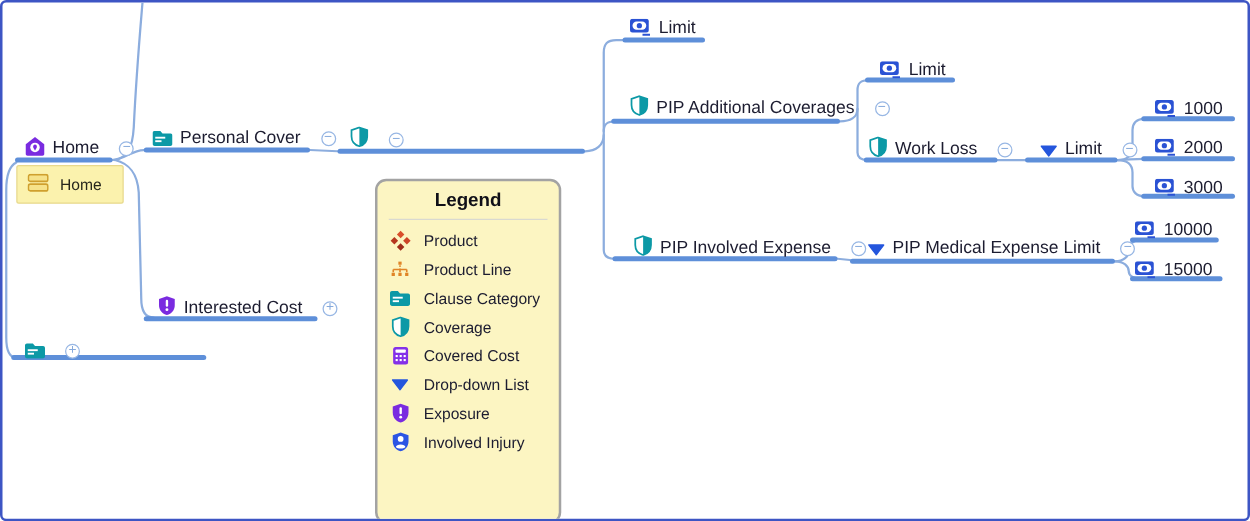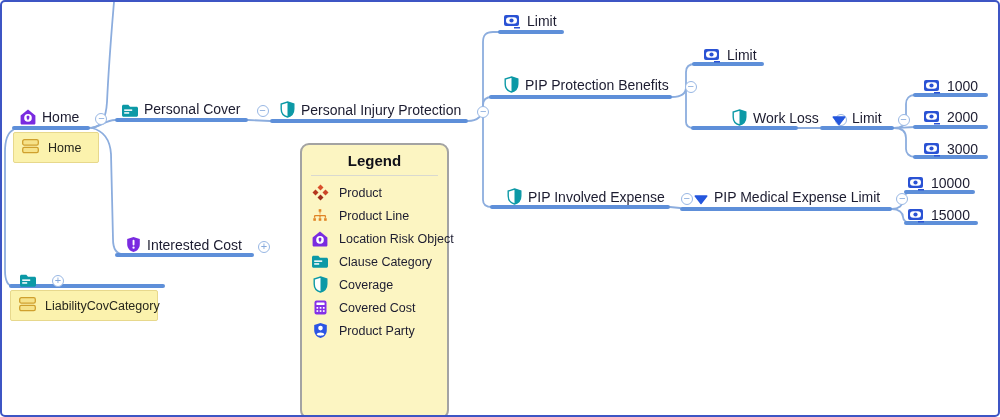--- a/index.html
+++ b/index.html
@@ -112,21 +112,20 @@
     <span class="btn">−</span>
   </div>
 
   <div class="node" style="left:278px;top:94px">
     <span class="ic">
         <svg width="15" height="17" viewBox="0 0 15 17">
           <path d="M7.5 1 L13.8 3.1 V8 C13.8 12.2 11.2 15 7.5 16 C3.8 15 1.2 12.2 1.2 8 V3.1 Z" fill="#fff" stroke="#0c99a6" stroke-width="1.4"></path>
           <path d="M7.5 1 L13.8 3.1 V8 C13.8 12.2 11.2 15 7.5 16 Z" fill="#0c99a6"></path>
         </svg>
       </span>
-    <span>Personal Injury Protection</span>
     <span class="btn">−</span>
   </div>
 
   <div class="node" style="left:502px;top:5px">
     <span class="ic">
         <svg width="17" height="14" viewBox="0 0 17 14">
           <rect x="0" y="0" width="15" height="11" rx="2" fill="#2a52d4"></rect>
           <rect x="2" y="2.2" width="11" height="6.6" rx="3.3" fill="#fff"></rect>
           <circle cx="7.5" cy="5.5" r="2.1" fill="#2a52d4"></circle>
           <path d="M10 12.8 H16" stroke="#2a52d4" stroke-width="1.5"></path>
@@ -135,37 +134,37 @@
     <span>Limit</span>
   </div>
 
   <div class="node" style="left:502px;top:69px">
     <span class="ic">
         <svg width="15" height="17" viewBox="0 0 15 17">
           <path d="M7.5 1 L13.8 3.1 V8 C13.8 12.2 11.2 15 7.5 16 C3.8 15 1.2 12.2 1.2 8 V3.1 Z" fill="#fff" stroke="#0c99a6" stroke-width="1.4"></path>
           <path d="M7.5 1 L13.8 3.1 V8 C13.8 12.2 11.2 15 7.5 16 Z" fill="#0c99a6"></path>
         </svg>
       </span>
-    <span>PIP Protection Benefits</span>
+    <span>PIP Additional Coverages</span>
     <span class="btn">−</span>
   </div>
 
   <div class="node" style="left:702px;top:39px">
     <span class="ic">
         <svg width="17" height="14" viewBox="0 0 17 14">
           <rect x="0" y="0" width="15" height="11" rx="2" fill="#2a52d4"></rect>
           <rect x="2" y="2.2" width="11" height="6.6" rx="3.3" fill="#fff"></rect>
           <circle cx="7.5" cy="5.5" r="2.1" fill="#2a52d4"></circle>
           <path d="M10 12.8 H16" stroke="#2a52d4" stroke-width="1.5"></path>
         </svg>
       </span>
     <span>Limit</span>
   </div>
 
-  <div class="node" style="left:730px;top:102px">
+  <div class="node" style="left:693px;top:102px">
     <span class="ic">
         <svg width="15" height="17" viewBox="0 0 15 17">
           <path d="M7.5 1 L13.8 3.1 V8 C13.8 12.2 11.2 15 7.5 16 C3.8 15 1.2 12.2 1.2 8 V3.1 Z" fill="#fff" stroke="#0c99a6" stroke-width="1.4"></path>
           <path d="M7.5 1 L13.8 3.1 V8 C13.8 12.2 11.2 15 7.5 16 Z" fill="#0c99a6"></path>
         </svg>
       </span>
     <span>Work Loss</span>
     <span class="btn">−</span>
   </div>
 
@@ -276,27 +275,20 @@
     <span class="ic">
         <svg width="16" height="13" viewBox="0 0 16 13">
           <path d="M1.5 0.8 H6.3 L8 2.8 H14.5 C15.3 2.8 16 3.5 16 4.3 V11 C16 12 15.3 12.8 14.3 12.8 H1.7 C0.7 12.8 0 12 0 11 V2.3 C0 1.5 0.7 0.8 1.5 0.8 Z" fill="#0c99a6"></path>
           <rect x="2.2" y="5.4" width="8" height="1.5" fill="#fff"></rect>
           <rect x="2.2" y="8.2" width="5" height="1.5" fill="#fff"></rect>
         </svg>
       </span>
     <span class="btn">+</span>
   </div>
 
-  <div class="cat" style="left:8px;top:288px;width:148px">
-    <span class="ic"><svg width="17" height="15" viewBox="0 0 17 15">
-          <rect x="0.7" y="0.7" width="15.6" height="5.4" rx="1.6" fill="#f6e289" stroke="#cfa02e" stroke-width="1.3"></rect>
-          <rect x="0.7" y="8.3" width="15.6" height="5.4" rx="1.6" fill="#f6e289" stroke="#cfa02e" stroke-width="1.3"></rect>
-        </svg></span>
-    <span>LiabilityCovCategory</span>
-  </div>
 
   <div id="legend">
     <div class="ttl">Legend</div>
     <div class="div"></div>
 
     <div class="lrow">
       <span class="ic">
           <svg width="17" height="17" viewBox="0 0 17 17">
             <path d="M8.5 0.5 L11.5 3.5 L8.5 6.5 L5.5 3.5 Z" fill="#d94f2b"></path>
             <path d="M3.5 5.5 L6.5 8.5 L3.5 11.5 L0.5 8.5 Z" fill="#b5371f"></path>
@@ -314,31 +306,20 @@
             <path d="M8 3.2 V6.4" stroke="#e08426" stroke-width="1.2" stroke-dasharray="1.4 1.2"></path>
             <path d="M2.6 6.6 H13.4 M2.6 6.6 V8.8 M8 6.6 V8.8 M13.4 6.6 V8.8" stroke="#e08426" stroke-width="1.3" fill="none"></path>
             <rect x="1.3" y="9.2" width="2.6" height="2.6" fill="#e08426"></rect>
             <rect x="6.7" y="9.2" width="2.6" height="2.6" fill="#e08426"></rect>
             <rect x="12.1" y="9.2" width="2.6" height="2.6" fill="#e08426"></rect>
           </svg>
         </span>
       <span>Product Line</span>
     </div>
 
-    <div class="lrow">
-      <span class="ic">
-          <svg width="16" height="16" viewBox="0 0 16 16">
-            <path d="M8 0.6 L15.4 6.4 V14.2 C15.4 15 14.8 15.6 14 15.6 H2 C1.2 15.6 0.6 15 0.6 14.2 V6.4 Z" fill="#7a2be0"></path>
-            <circle cx="8" cy="8.9" r="3.8" fill="#fff"></circle>
-            <circle cx="8" cy="8.1" r="1.5" fill="#7a2be0"></circle>
-            <path d="M6.6 8.9 H9.4 L8 11.5 Z" fill="#7a2be0"></path>
-          </svg>
-        </span>
-      <span>Location Risk Object</span>
-    </div>
 
     <div class="lrow">
       <span class="ic">
           <svg width="16" height="13" viewBox="0 0 16 13">
             <path d="M1.5 0.8 H6.3 L8 2.8 H14.5 C15.3 2.8 16 3.5 16 4.3 V11 C16 12 15.3 12.8 14.3 12.8 H1.7 C0.7 12.8 0 12 0 11 V2.3 C0 1.5 0.7 0.8 1.5 0.8 Z" fill="#0c99a6"></path>
             <rect x="2.2" y="5.4" width="8" height="1.5" fill="#fff"></rect>
             <rect x="2.2" y="8.2" width="5" height="1.5" fill="#fff"></rect>
           </svg>
         </span>
       <span>Clause Category</span>
@@ -364,27 +345,45 @@
             <rect x="8.9" y="7" width="1.7" height="1.7" fill="#fff"></rect>
             <rect x="2.5" y="10.2" width="1.7" height="1.7" fill="#fff"></rect>
             <rect x="5.7" y="10.2" width="1.7" height="1.7" fill="#fff"></rect>
             <rect x="8.9" y="10.2" width="1.7" height="1.7" fill="#fff"></rect>
           </svg>
         </span>
       <span>Covered Cost</span>
     </div>
 
 
-
+    <div class="lrow">
+      <span class="ic">
+          <svg width="14" height="10" viewBox="0 0 14 10">
+            <path d="M1.2 1 H12.8 L7 8.6 Z" fill="#2456dd" stroke="#2456dd" stroke-width="1.4" stroke-linejoin="round"></path>
+          </svg>
+        </span>
+      <span>Drop-down List</span>
+    </div>
+
+    <div class="lrow">
+      <span class="ic">
+          <svg width="15" height="17" viewBox="0 0 15 17">
+            <path d="M7.5 1 L13.8 3.1 V8 C13.8 12.2 11.2 15 7.5 16 C3.8 15 1.2 12.2 1.2 8 V3.1 Z" fill="#7a2be0"></path>
+            <rect x="6.6" y="3.8" width="1.9" height="5.6" rx="0.95" fill="#fff"></rect>
+            <circle cx="7.55" cy="11.7" r="1.15" fill="#fff"></circle>
+          </svg>
+        </span>
+      <span>Exposure</span>
+    </div>
 
     <div class="lrow">
       <span class="ic">
           <svg width="15" height="17" viewBox="0 0 15 17">
             <path d="M7.5 1 L13.8 3.1 V8 C13.8 12.2 11.2 15 7.5 16 C3.8 15 1.2 12.2 1.2 8 V3.1 Z" fill="#2b55e4"></path>
             <circle cx="7.5" cy="6.1" r="2.3" fill="#fff"></circle>
             <path d="M3.7 12.6 C3.7 9.8 11.3 9.8 11.3 12.6 C9.9 14.2 5.1 14.2 3.7 12.6 Z" fill="#fff"></path>
           </svg>
         </span>
-      <span>Product Party</span>
+      <span>Involved Injury</span>
     </div>
   </div>
 
 </div>
 
 </body></html>

